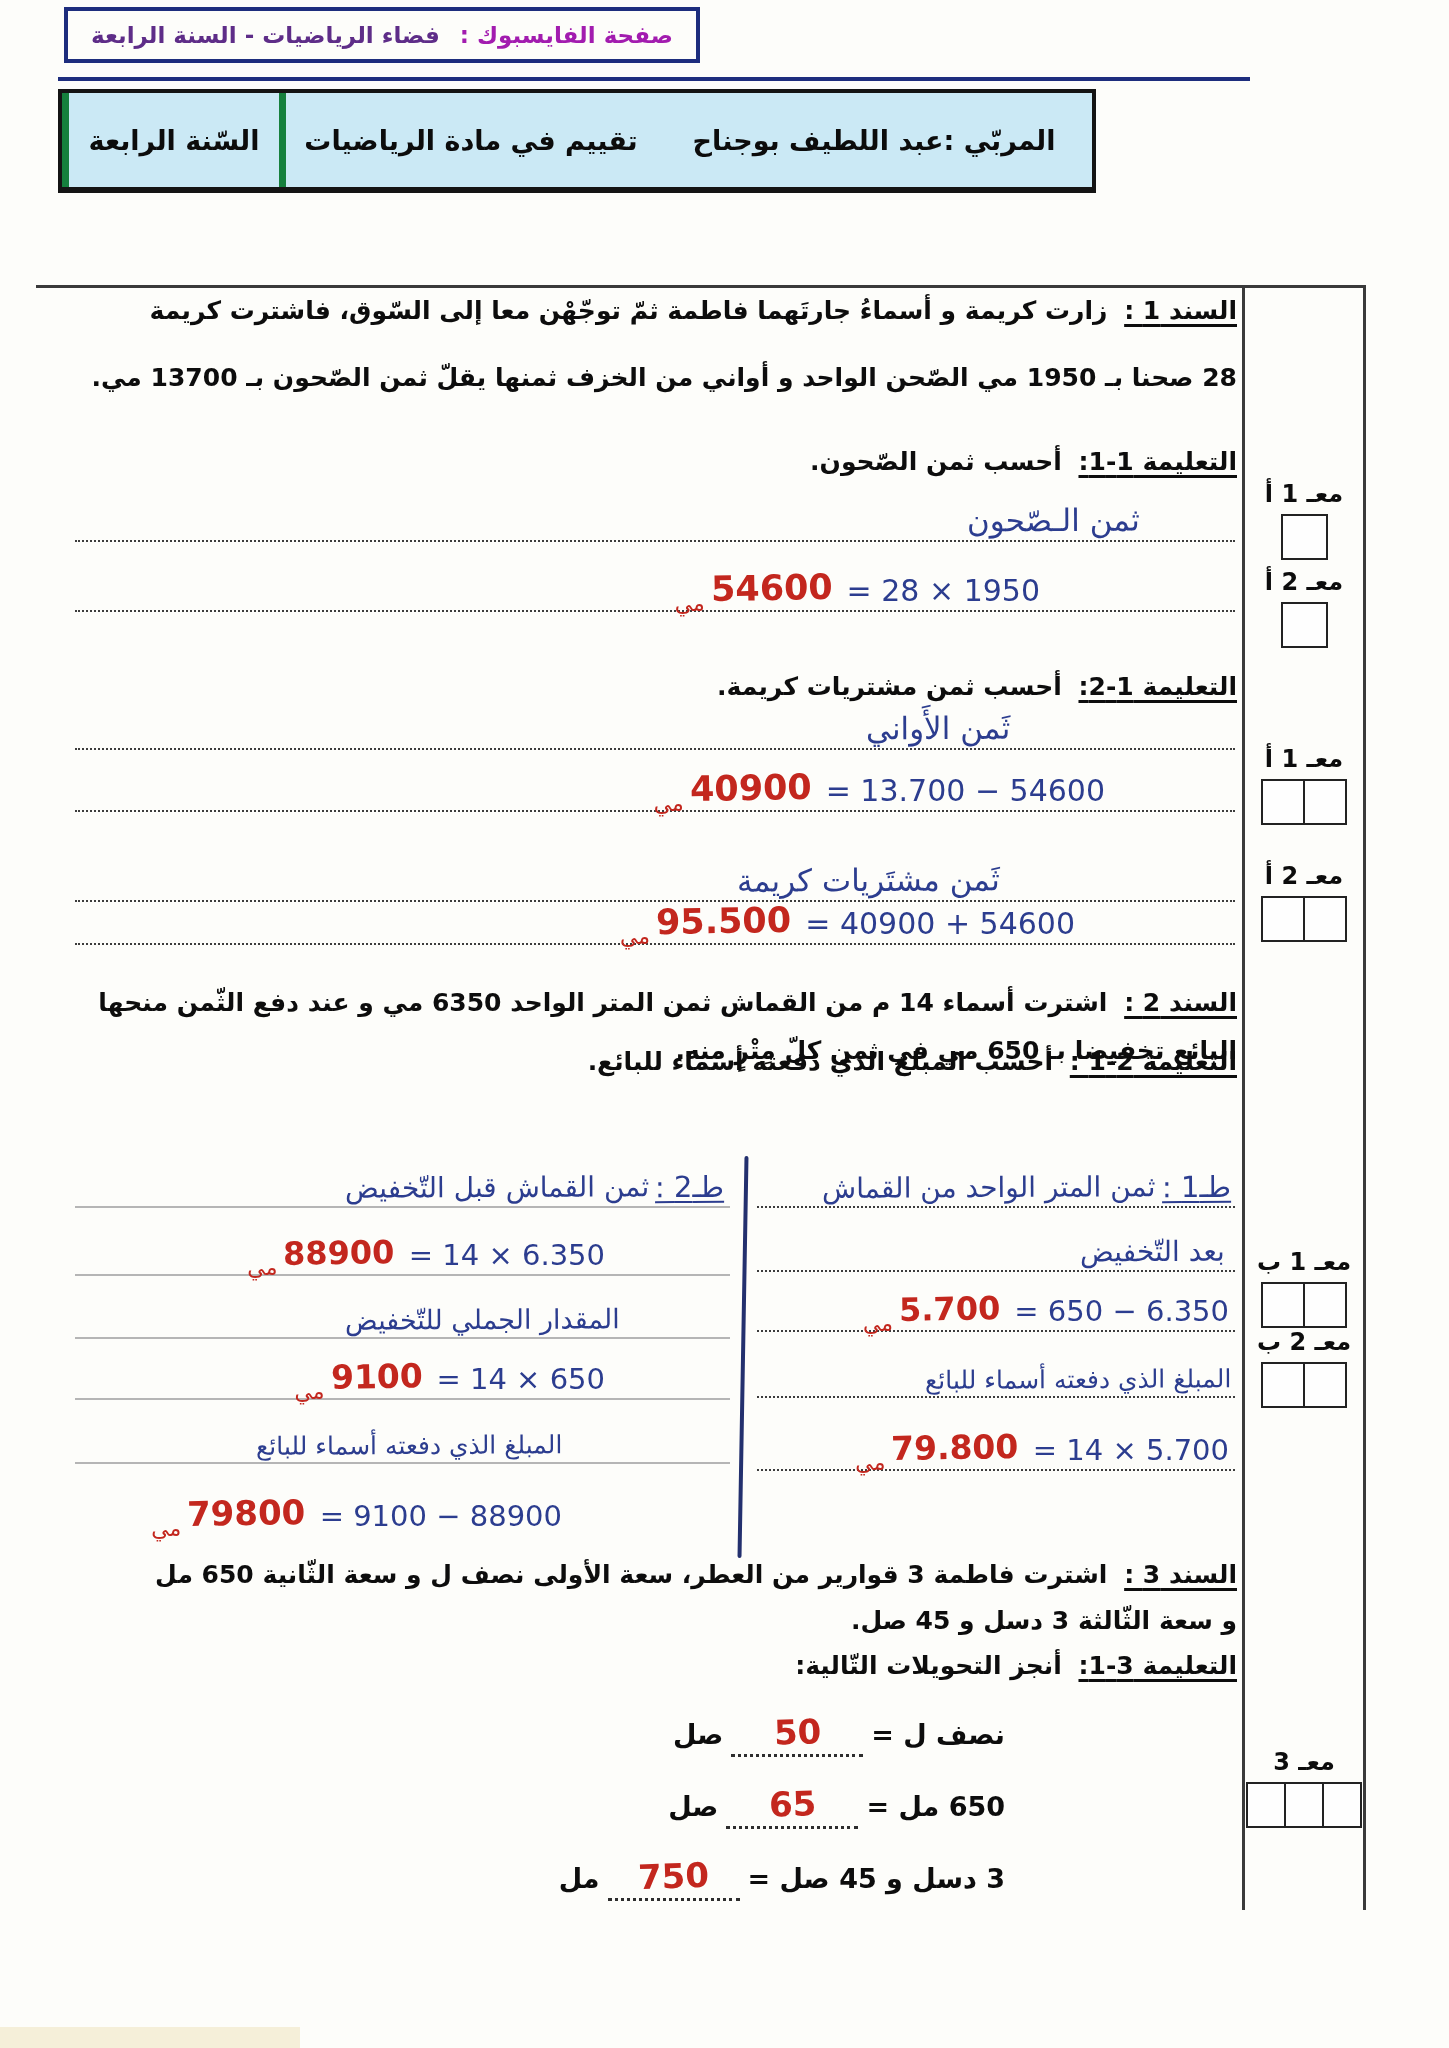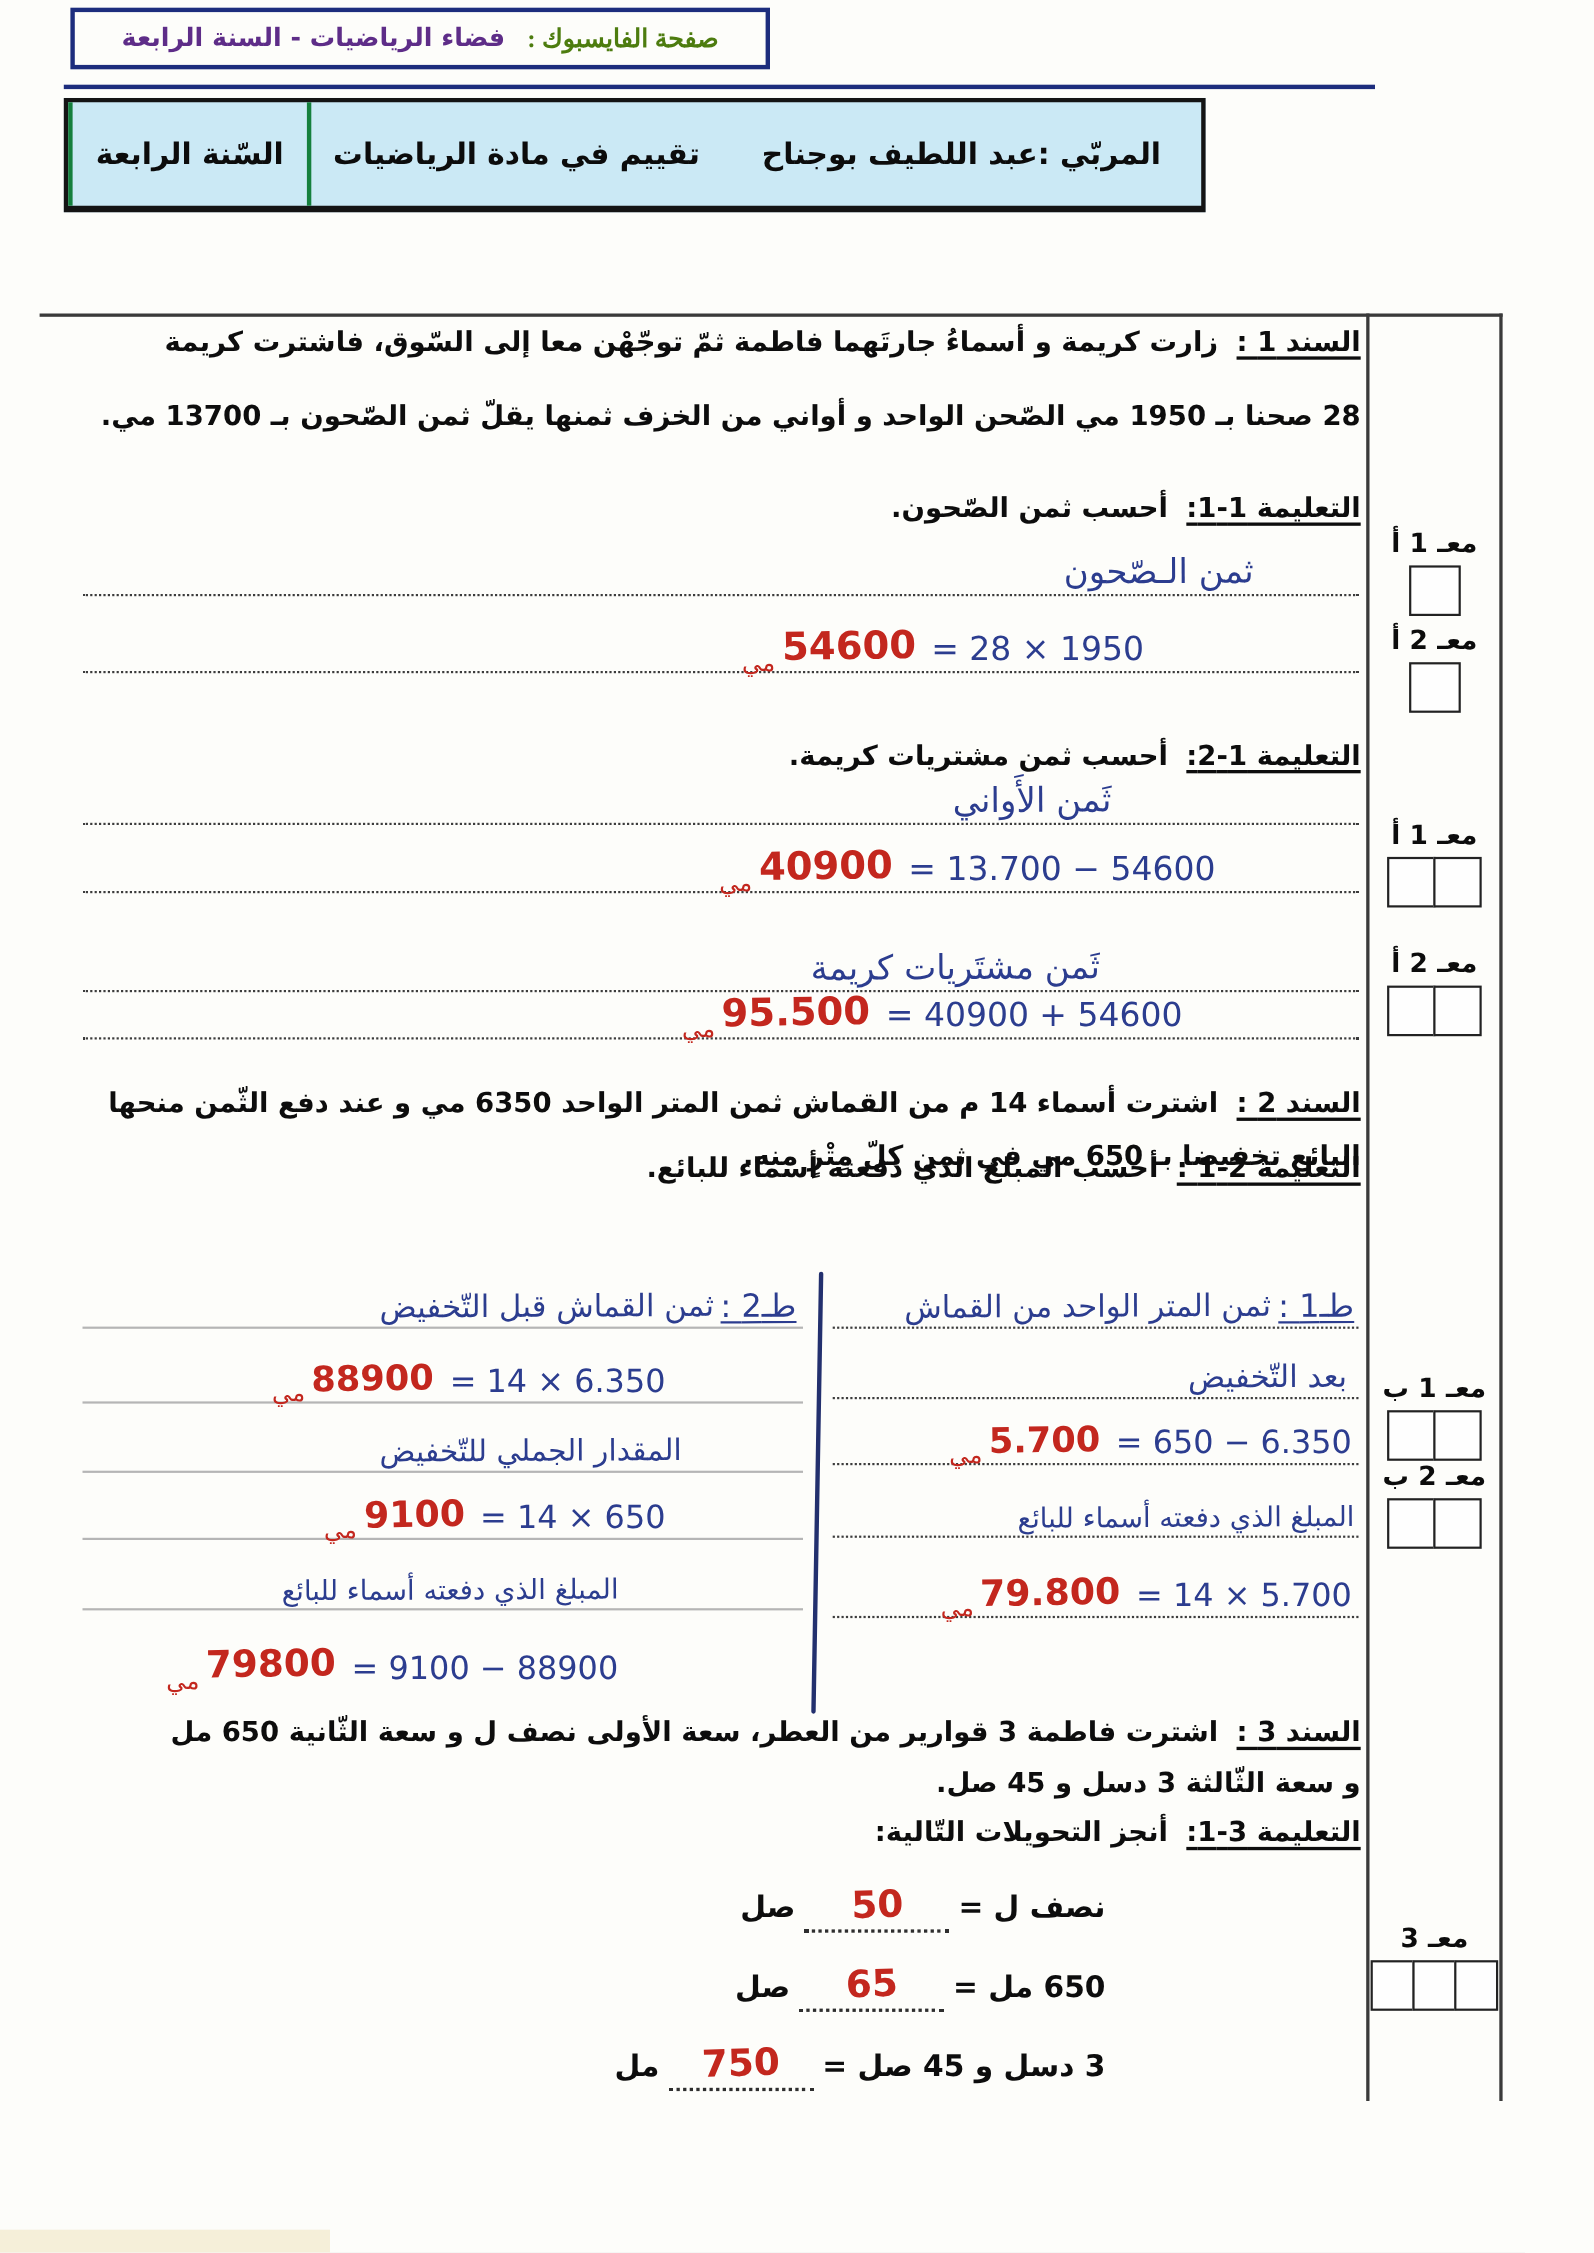--- a/index.html
+++ b/index.html
@@ -12,35 +12,35 @@
     font-family:"DejaVu Sans",sans-serif;
     color:#111;
   }
   
   .fb-box{
     position:absolute;left:64px;top:7px;width:636px;height:56px;
     border:4px solid #1d2d7d;box-sizing:border-box;
     display:flex;align-items:center;justify-content:center;
     direction:rtl;background:#fdfdfa;white-space:nowrap;
   }
-  .fb-prefix{color:#4d7c0f;font-weight:bold;font-size:23px;font-family:Liberation Serif, serif;}
+  .fb-prefix{color:#a21caf;font-weight:bold;font-size:23px;}
   .fb-title{color:#5e2d88;font-weight:bold;font-size:23px;margin-right:20px;}
   .hr-navy{position:absolute;left:58px;top:77px;width:1192px;height:4px;background:#1d2d7d;}
   
   .head-table{
     position:absolute;left:58px;top:89px;width:1038px;height:104px;
     display:flex;direction:rtl;box-sizing:border-box;
     border:4px solid #141414;border-bottom-width:6px;
     background:#cbe9f5;
   }
   .head-cell{
     display:flex;align-items:center;justify-content:center;
     font-weight:bold;font-size:27px;color:#0c0c0c;box-sizing:border-box;
   }
-  .head-cell.divided{border-left:4px solid #15803d;}
+  .head-cell.divided{border-left:7px solid #15803d;}
   .hc-teacher{width:436px;}
   .hc-subject{width:377px;}
   .hc-grade{flex:1;}
   
   .frame-top{position:absolute;left:36px;top:285px;width:1330px;height:3px;background:#3a3a3a;}
   .vline{position:absolute;top:285px;width:3px;height:1625px;background:#3a3a3a;}
   .v-inner{left:1242px;}
   .v-outer{left:1363px;}
   
   .pline{

